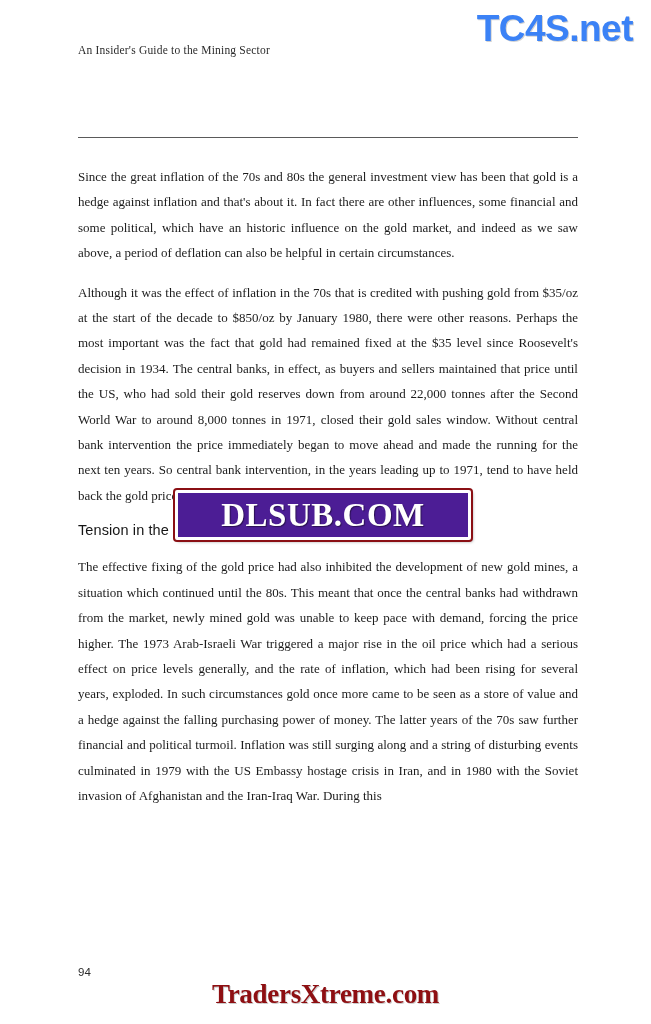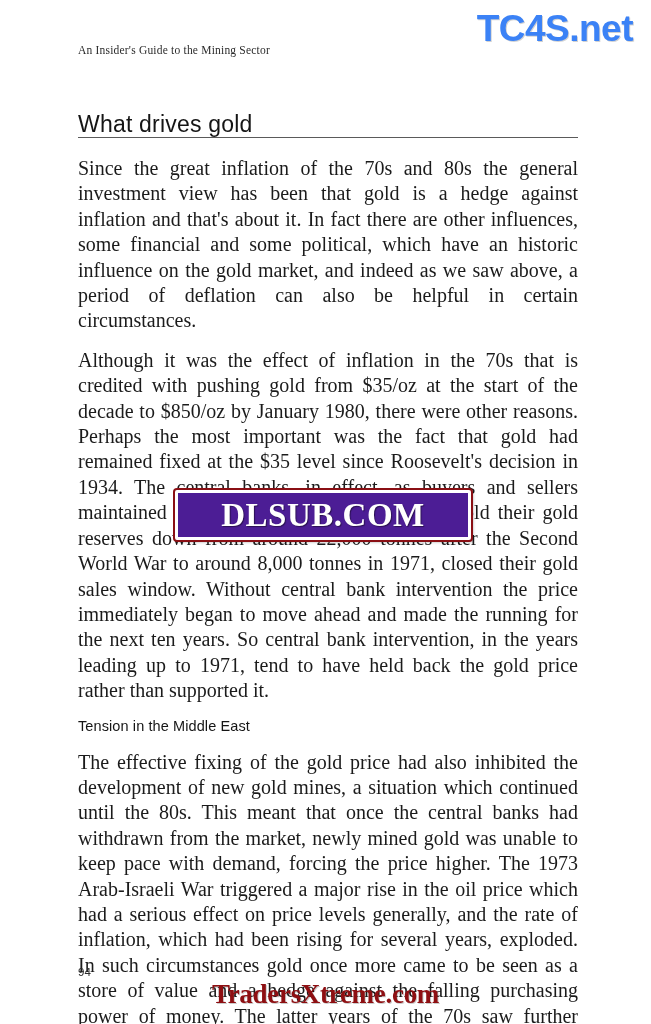--- a/index.html
+++ b/index.html
@@ -69,23 +69,23 @@
   
   .body-block {
     position: absolute;
     top: 152px;
     left: 78px;
     width: 500px;
   }
   .para {
     text-align: justify;
     text-justify: inter-word;
-    font-size: 20px;
+    font-size: 13px;
     line-height: 25.4px;
-    margin: 4px 0 14px 0;
+    margin: 12px 0 14px 0;
     color: #1b1b1b;
   }
   .para:last-child { margin-bottom: 0; }
 
   .subhead {
     font-family: "Liberation Sans", sans-serif;
     font-size: 14.5px;
     color: #151515;
     margin: 6px 0 16px 0;
     font-weight: normal;
@@ -144,21 +144,20 @@
 </style>
 </head>
 <body>
 
 <div class="page">
 
   <div class="wm-top">TC4S.net</div>
 
   <div class="running-head">An Insider's Guide to the Mining Sector</div>
 
-  <h1 class="chapter-title">What drives gold</h1>
 
   <div class="title-rule"></div>
 
   <div class="body-block">
     <p class="para">Since the great inflation of the 70s and 80s the general investment view has been that gold is a hedge against inflation and that's about it. In fact there are other influences, some financial and some political, which have an historic influence on the gold market, and indeed as we saw above, a period of deflation can also be helpful in certain circumstances.</p>
 
     <p class="para">Although it was the effect of inflation in the 70s that is credited with pushing gold from $35/oz at the start of the decade to $850/oz by January 1980, there were other reasons. Perhaps the most important was the fact that gold had remained fixed at the $35 level since Roosevelt's decision in 1934. The central banks, in effect, as buyers and sellers maintained that price until the US, who had sold their gold reserves down from around 22,000 tonnes after the Second World War to around 8,000 tonnes in 1971, closed their gold sales window. Without central bank intervention the price immediately began to move ahead and made the running for the next ten years. So central bank intervention, in the years leading up to 1971, tend to have held back the gold price rather than supported it.</p>
 
     <h2 class="subhead">Tension in the Middle East</h2>
 

